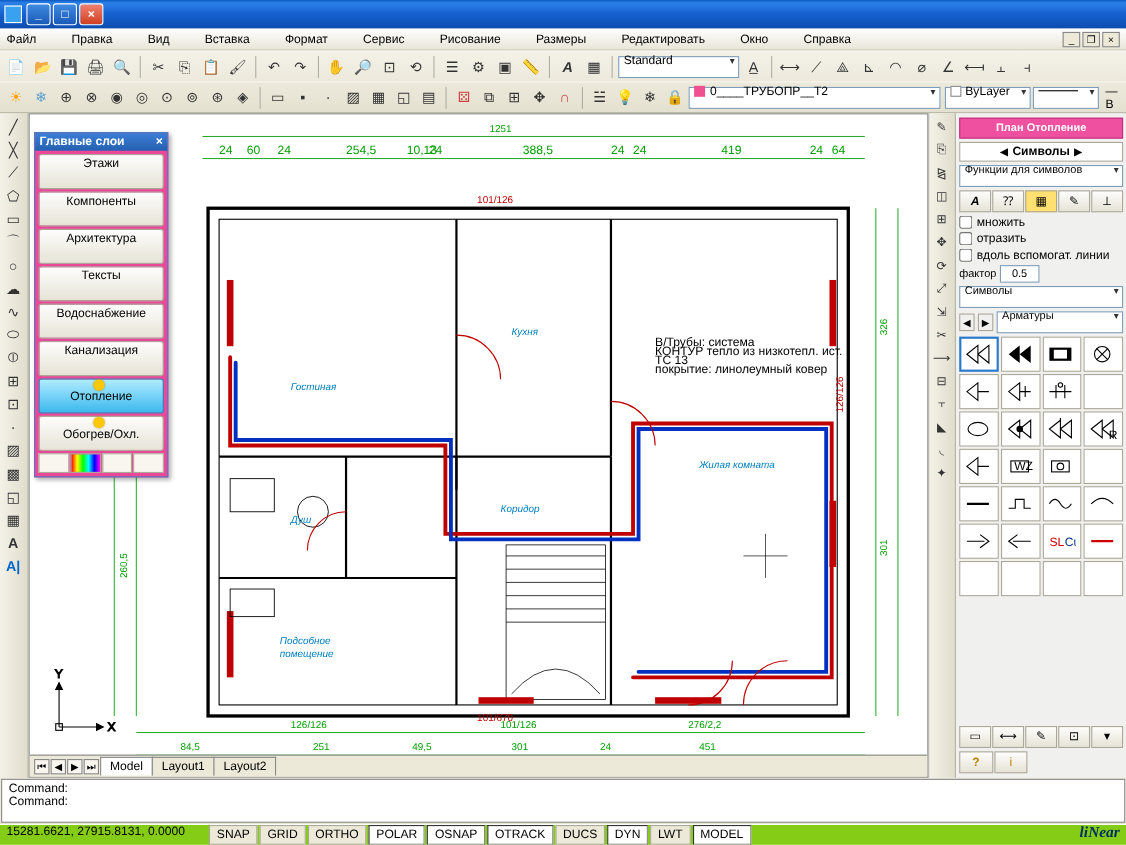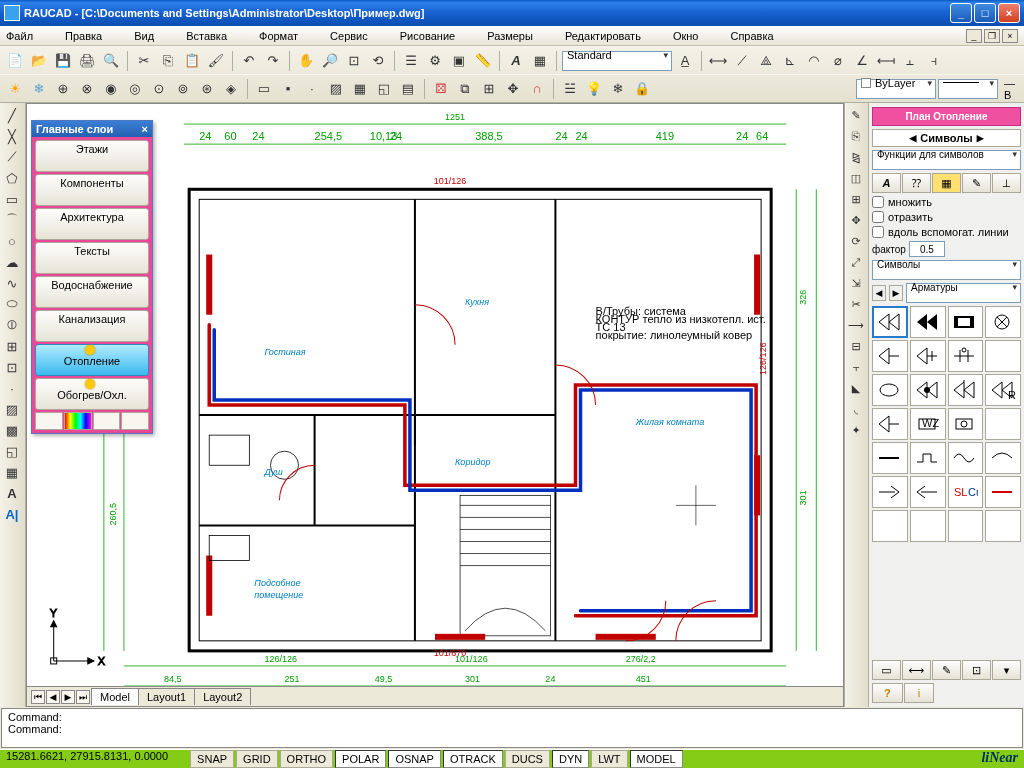--- a/index.html
+++ b/index.html
@@ -67,21 +67,20 @@
 .statusbar .sbtn.active { background: #fff; border: 1px inset #888; }
 .linear { margin-left: auto; font-family: serif; font-style: italic; font-size: 14px; color: #003060; font-weight: bold; }
 .dim { font-size: 9px; fill: #00a000; }
 .roomlbl { font-size: 9px; fill: #0080c0; font-style: italic; }
 </style>
 </head>
 <body>
 
 <div class="titlebar">
   <div class="icon"></div>
-  <div class="title">RAUCAD - [C:\Documents and Settings\Administrator\Desktop\Пример.dwg]</div>
   <div class="winbtns">
     <div class="winbtn min">_</div>
     <div class="winbtn max">□</div>
     <div class="winbtn close">×</div>
   </div>
 </div>
 
 <div class="menubar">
   <span>Файл</span>
   <span>Правка</span>
@@ -169,20 +168,24 @@
     <div class="tbtn" style="color:#d04040">⚄</div>
     <div class="tbtn">⧉</div>
     <div class="tbtn">⊞</div>
     <div class="tbtn">✥</div>
     <div class="tbtn" style="color:#d04040">∩</div>
     <div class="sep"></div>
     <div class="tbtn">☱</div>
     <div class="tbtn" style="color:#ffc000">💡</div>
     <div class="tbtn">❄</div>
     <div class="tbtn">🔒</div>
+    <div class="combo" style="width:240px">
+        <span style="width:10px;height:10px;background:#f05090;display:inline-block;margin-right:4px"></span>
+        <span>0____ТРУБОПР__Т2</span>
+      </div>
     <div style="flex:1"></div>
     <div class="combo" style="width:80px">
         <span style="width:10px;height:10px;background:#fff;border:1px solid #888;display:inline-block;margin-right:4px"></span>
         <span>ByLayer</span>
       </div>
     <div class="combo" style="width:60px">
         <span style="border-top:1px solid #000;width:40px;display:inline-block"></span>
       </div>
     <div style="width:20px;padding-left:4px">— B</div>
   </div>

